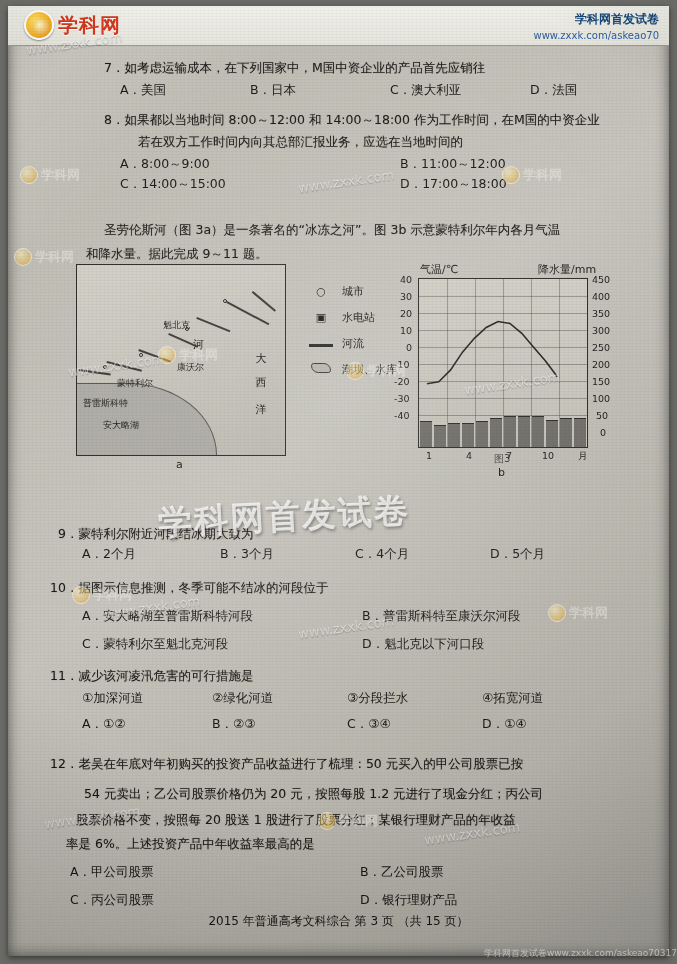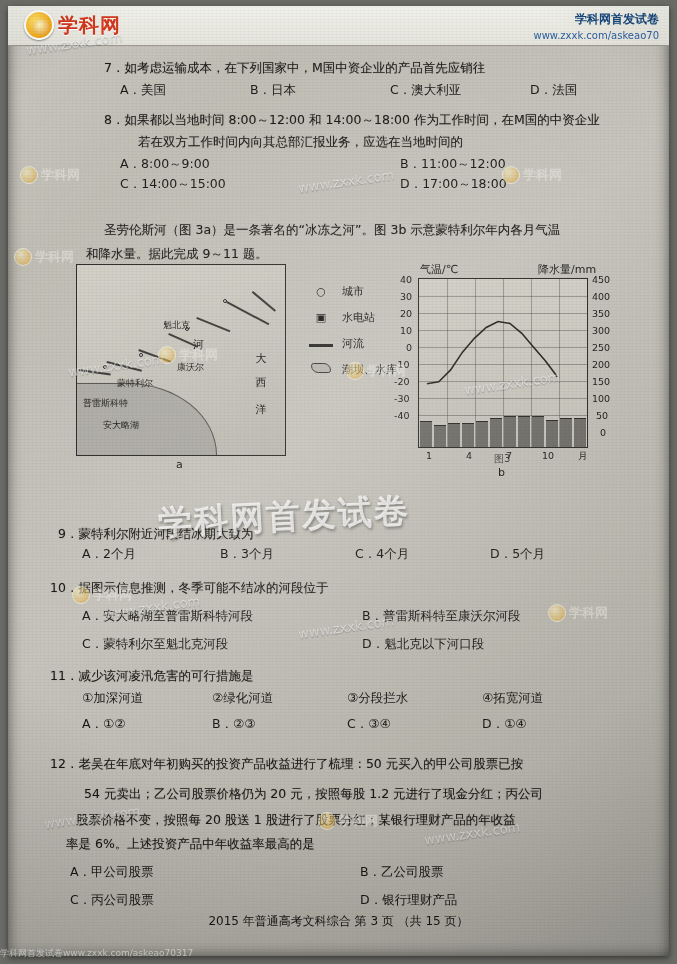--- a/index.html
+++ b/index.html
@@ -193,21 +193,21 @@
   }
   .wm-logo .t { font-size: 13px; font-weight: bold; color: rgba(240,240,235,.85); }
 
   
   .footer {
     position: absolute; left: 0; bottom: 26px; width: 100%;
     text-align: center; font-size: 12px; color: #1b1917;
   }
   .footer-wm {
     position: absolute; left: 0; bottom: 4px; width: 100%;
-    text-align: left; font-size: 9px; color: rgba(235,235,230,.6);
+    text-align: right; font-size: 9px; color: rgba(235,235,230,.6);
   }
 </style>
 </head>
 <body>
 
 <div class="page">
 
   <div class="header">
     <div class="logo">
       <div class="logo-mark"></div>

